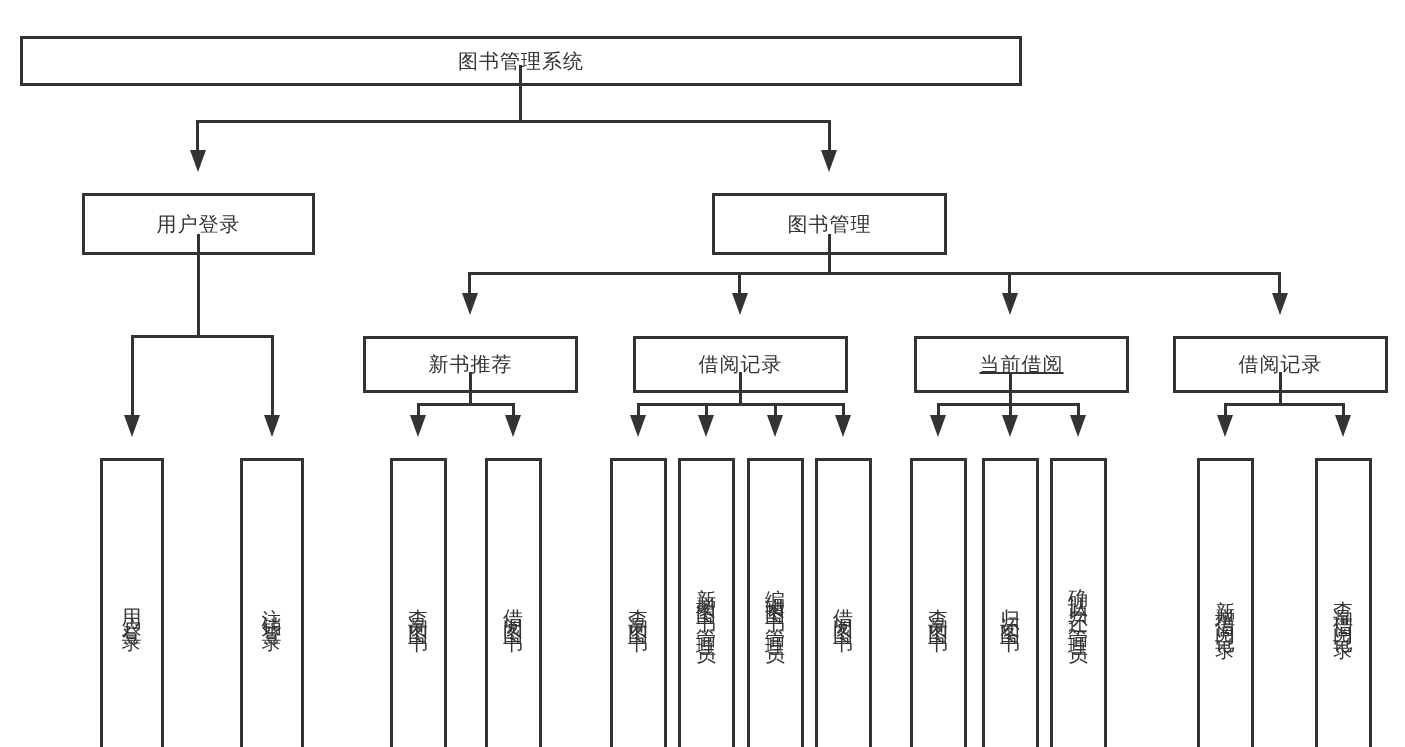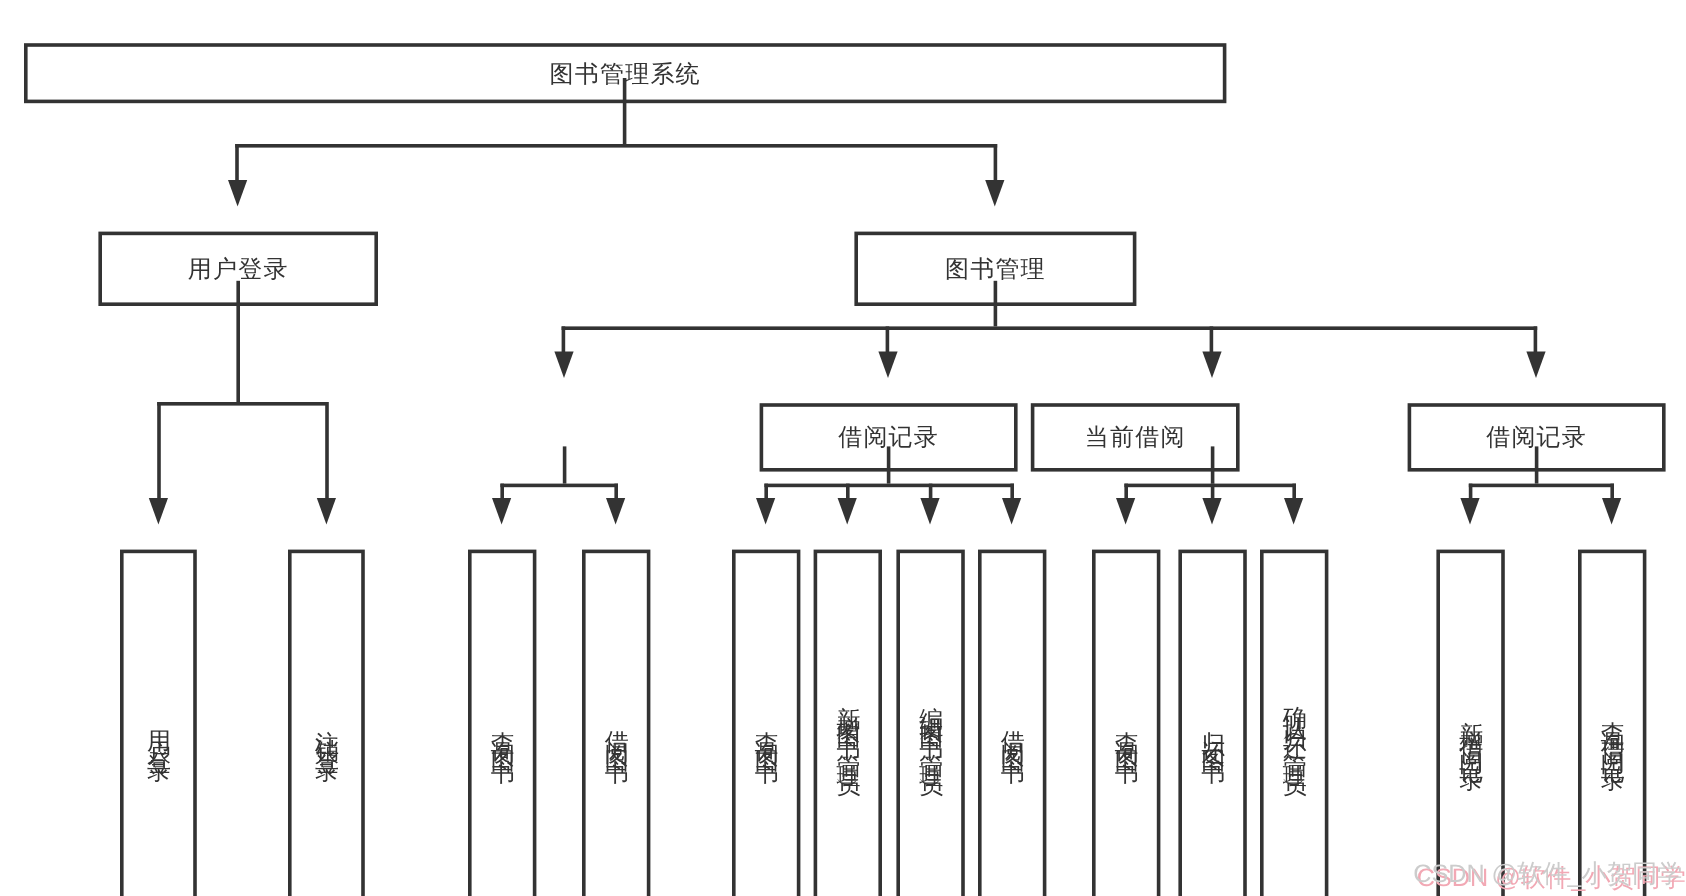--- a/index.html
+++ b/index.html
@@ -86,22 +86,23 @@
   <div class="hline" style="left:468px; top:272px; width:813px; height:3px;"></div>
   <div class="vline" style="left:468px; top:272px; width:3px; height:24px;"></div>
   <div class="arrowhead" style="left:462px; top:293px;"></div>
   <div class="vline" style="left:738px; top:272px; width:3px; height:24px;"></div>
   <div class="arrowhead" style="left:732px; top:293px;"></div>
   <div class="vline" style="left:1008px; top:272px; width:3px; height:24px;"></div>
   <div class="arrowhead" style="left:1002px; top:293px;"></div>
   <div class="vline" style="left:1278px; top:272px; width:3px; height:24px;"></div>
   <div class="arrowhead" style="left:1272px; top:293px;"></div>
 
+  <div class="box" style="left:363px; top:315px; width:215px; height:57px;">新书推荐</div>
   <div class="box" style="left:633px; top:315px; width:215px; height:57px;">借阅记录</div>
-  <div class="box" style="left:859px; top:315px; width:174px; height:57px;">当前借阅</div>
+  <div class="box" style="left:914px; top:315px; width:215px; height:57px;text-decoration:underline;">当前借阅</div>
   <div class="box" style="left:1173px; top:315px; width:215px; height:57px;">借阅记录</div>
 
   <div class="vline" style="left:469px; top:372px; width:3px; height:31px;"></div>
   <div class="hline" style="left:417px; top:403px; width:98px; height:3px;"></div>
   <div class="vline" style="left:417px; top:403px; width:3px; height:14px;"></div>
   <div class="arrowhead" style="left:410px; top:415px;"></div>
   <div class="vline" style="left:512px; top:403px; width:3px; height:14px;"></div>
   <div class="arrowhead" style="left:505px; top:415px;"></div>
 
   <div class="vline" style="left:739px; top:372px; width:3px; height:31px;"></div>
@@ -142,14 +143,13 @@
   <div class="box vbox" style="left:747px; top:437px; width:57px; height:298px;">编辑图书（管理员）</div>
   <div class="box vbox" style="left:815px; top:437px; width:57px; height:298px;">借阅图书</div>
 
   <div class="box vbox" style="left:910px; top:437px; width:57px; height:298px;">查询图书</div>
   <div class="box vbox" style="left:982px; top:437px; width:57px; height:298px;">归还图书</div>
   <div class="box vbox" style="left:1050px; top:437px; width:57px; height:298px;">确认归还（管理员）</div>
 
   <div class="box vbox" style="left:1197px; top:437px; width:57px; height:298px;">新增借阅记录</div>
   <div class="box vbox" style="left:1315px; top:437px; width:57px; height:298px;">查询借阅记录</div>
 
-  <div class="watermark">CSDN @软件_小贺同学</div>
 </div>
 
 </body></html>

